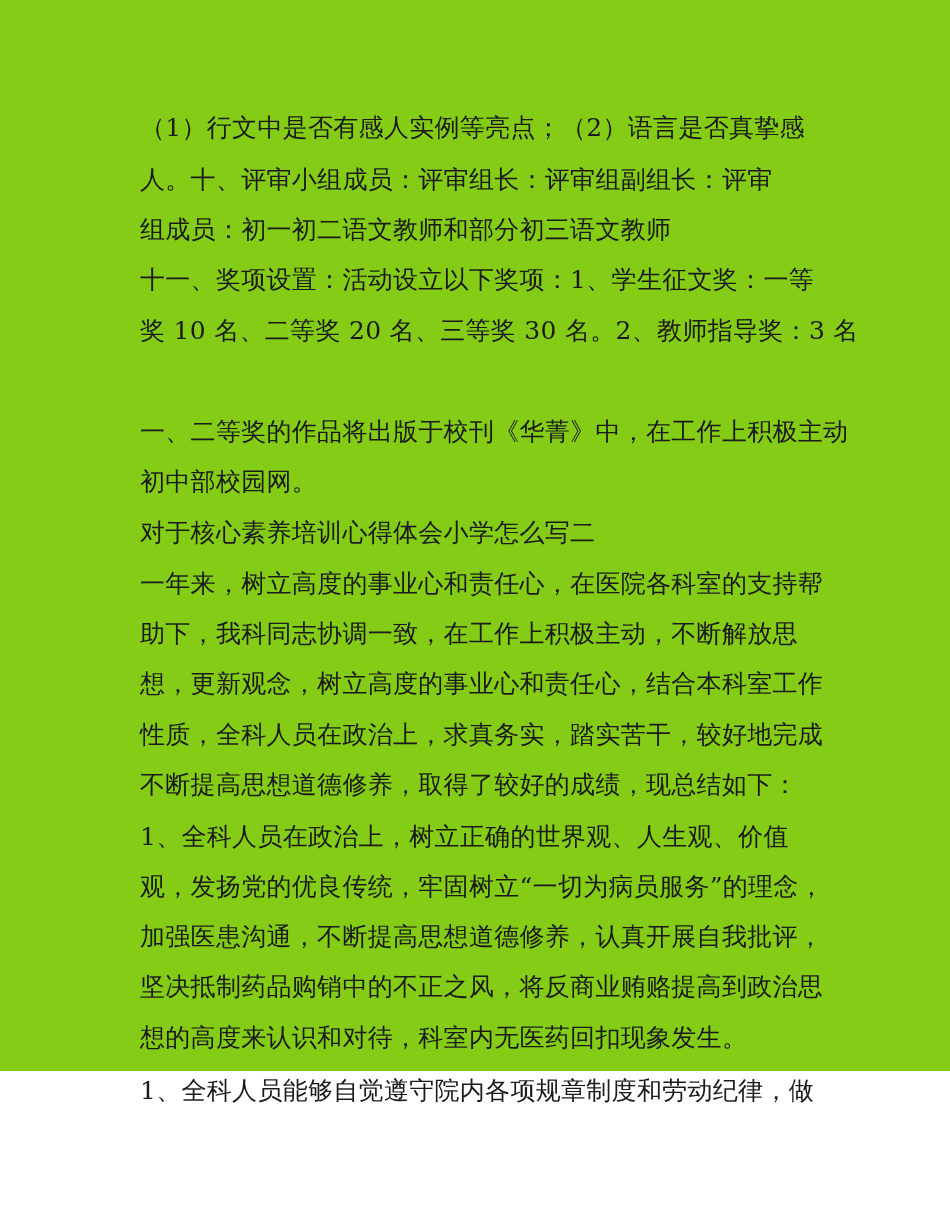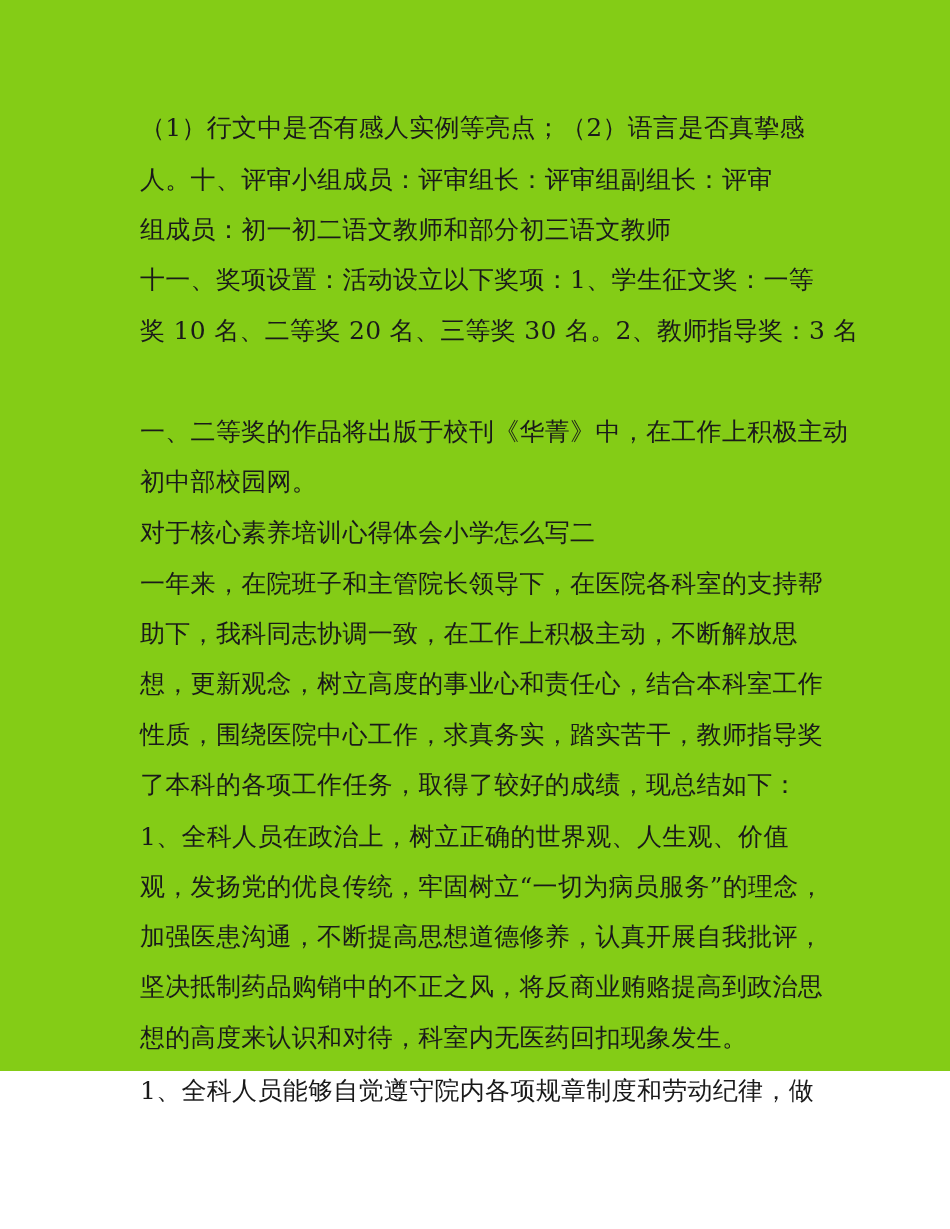--- a/index.html
+++ b/index.html
@@ -37,24 +37,24 @@
 
 <div class="page">
   <div class="line" style="top:113px">（1）行文中是否有感人实例等亮点；（2）语言是否真挚感</div>
   <div class="line" style="top:165px">人。十、评审小组成员：评审组长：评审组副组长：评审</div>
   <div class="line" style="top:215px">组成员：初一初二语文教师和部分初三语文教师</div>
   <div class="line" style="top:265px">十一、奖项设置：活动设立以下奖项：1、学生征文奖：一等</div>
   <div class="line" style="top:316px">奖 10 名、二等奖 20 名、三等奖 30 名。2、教师指导奖：3 名</div>
   <div class="line" style="top:417px">一、二等奖的作品将出版于校刊《华菁》中，在工作上积极主动</div>
   <div class="line" style="top:467px">初中部校园网。</div>
   <div class="line" style="top:518px">对于核心素养培训心得体会小学怎么写二</div>
-  <div class="line" style="top:569px">一年来，在院班子和主管院长领导下，在医院各科室的支持帮</div>
+  <div class="line" style="top:569px">一年来，树立高度的事业心和责任心，在医院各科室的支持帮</div>
   <div class="line" style="top:669px">想，更新观念，树立高度的事业心和责任心，结合本科室工作</div>
   <div class="line" style="top:619px">助下，我科同志协调一致，在工作上积极主动，不断解放思</div>
-  <div class="line" style="top:720px">性质，围绕医院中心工作，求真务实，踏实苦干，教师指导奖</div>
-  <div class="line" style="top:770px">了本科的各项工作任务，取得了较好的成绩，现总结如下：</div>
+  <div class="line" style="top:720px">性质，全科人员在政治上，求真务实，踏实苦干，较好地完成</div>
+  <div class="line" style="top:770px">不断提高思想道德修养，取得了较好的成绩，现总结如下：</div>
   <div class="line" style="top:822px">1、全科人员在政治上，树立正确的世界观、人生观、价值</div>
   <div class="line" style="top:872px">观，发扬党的优良传统，牢固树立“一切为病员服务”的理念，</div>
   <div class="line" style="top:922px">加强医患沟通，不断提高思想道德修养，认真开展自我批评，</div>
   <div class="line" style="top:972px">坚决抵制药品购销中的不正之风，将反商业贿赂提高到政治思</div>
   <div class="line" style="top:1023px">想的高度来认识和对待，科室内无医药回扣现象发生。</div>
   <div class="line" style="top:1076px">1、全科人员能够自觉遵守院内各项规章制度和劳动纪律，做</div>
 </div>
 
 </body></html>

